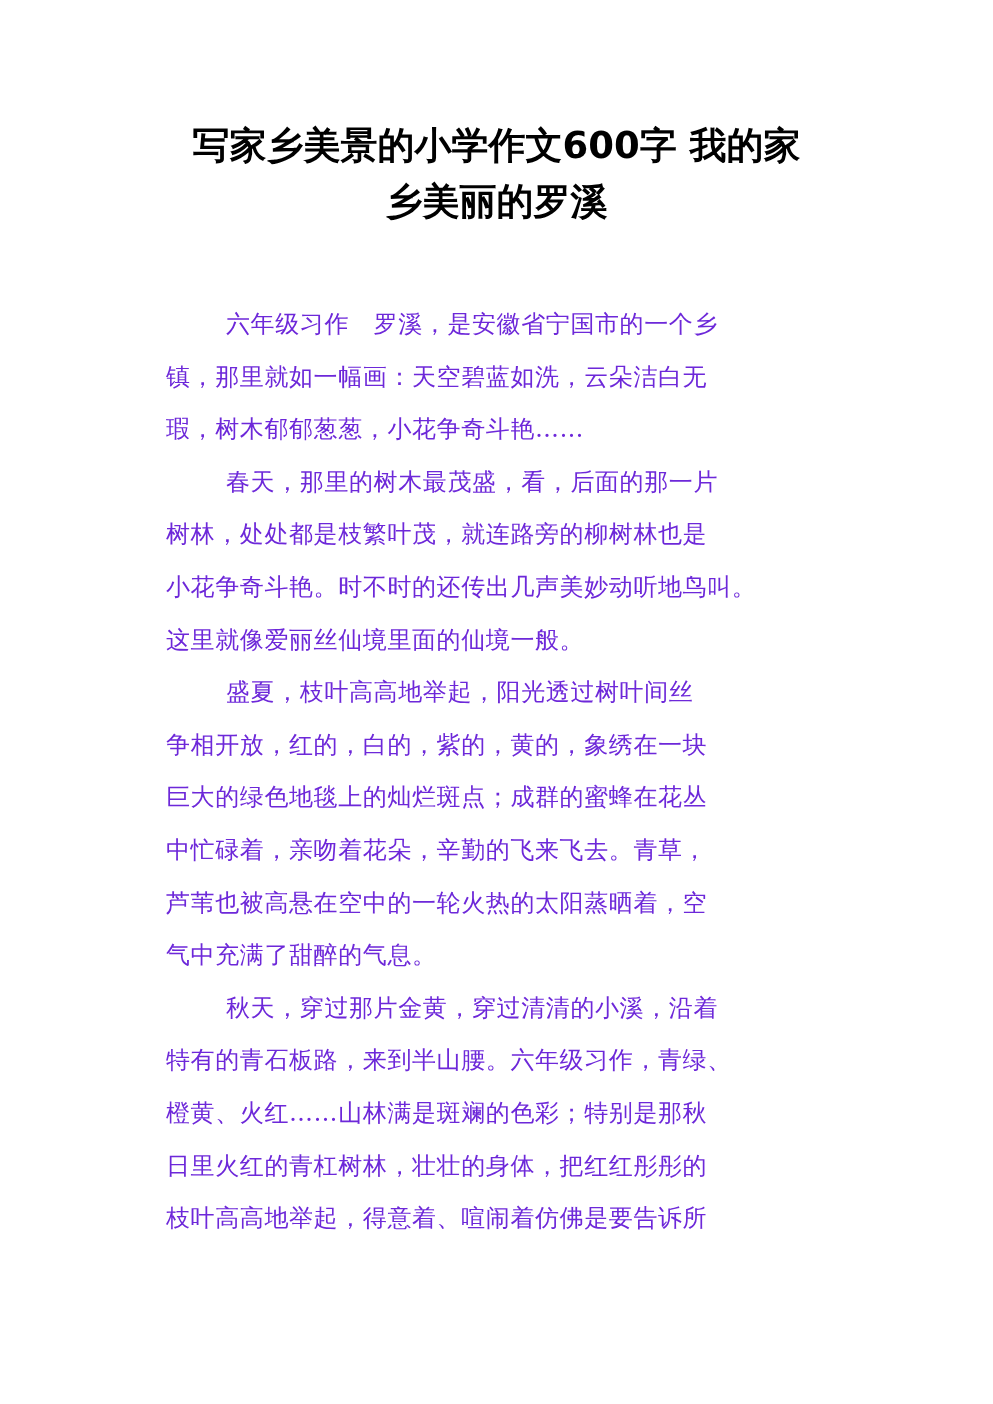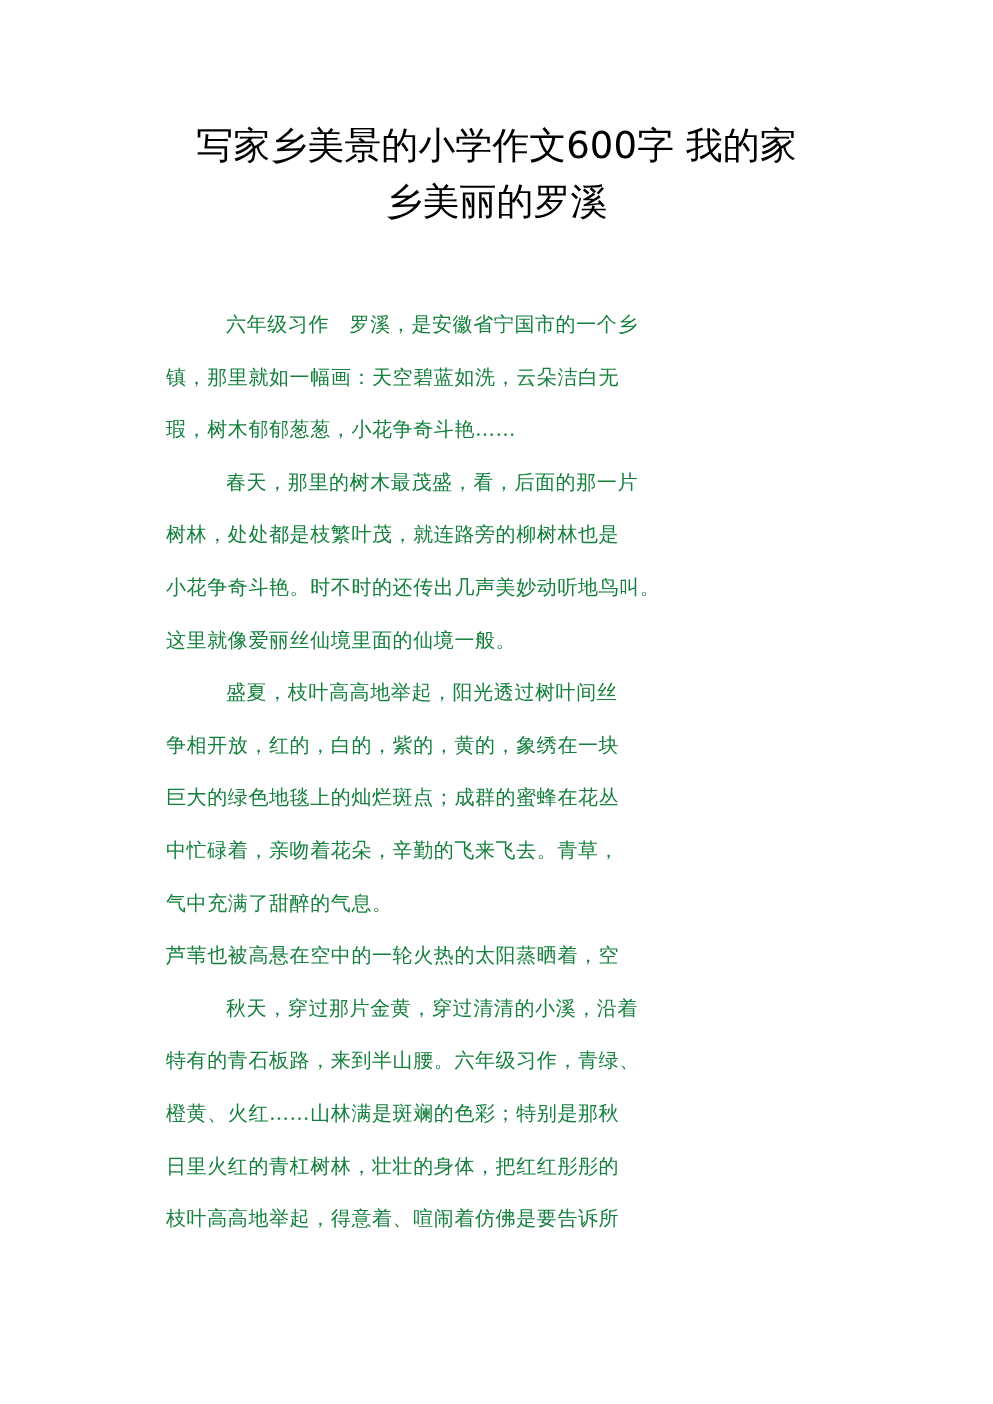--- a/index.html
+++ b/index.html
@@ -23,42 +23,42 @@
     height: 1404px;
     background: #ffffff;
   }
   .title {
     position: absolute;
     left: 140px;
     top: 118px;
     width: 713px;
     text-align: center;
     font-family: "DejaVu Sans", "Liberation Sans", sans-serif;
-    font-weight: normal;
+    font-weight: bold;
     font-size: 37px;
     line-height: 56px;
     color: #000000;
   }
   .title .line {
     display: block;
     white-space: nowrap;
   }
   .body-text {
     position: absolute;
     left: 166px;
     top: 298px;
     width: 668px;
   }
   .line-row {
     height: 52.6px;
     line-height: 52.6px;
-    font-size: 20px;
+    font-size: 24px;
     white-space: nowrap;
     letter-spacing: 0.6px;
-    color: #15803d;
+    color: #6d28d9;
   }
   .line-row.indent {
     padding-left: 60px;
   }
 </style>
 </head>
 <body>
 
 <div class="page">
   <div class="title">
@@ -76,22 +76,22 @@
       <div class="line-row indent">春天，那里的树木最茂盛，看，后面的那一片</div>
       <div class="line-row">树林，处处都是枝繁叶茂，就连路旁的柳树林也是</div>
       <div class="line-row">小花争奇斗艳。时不时的还传出几声美妙动听地鸟叫。</div>
       <div class="line-row">这里就像爱丽丝仙境里面的仙境一般。</div>
     </div>
     <div>
       <div class="line-row indent">盛夏，枝叶高高地举起，阳光透过树叶间丝</div>
       <div class="line-row">争相开放，红的，白的，紫的，黄的，象绣在一块</div>
       <div class="line-row">巨大的绿色地毯上的灿烂斑点；成群的蜜蜂在花丛</div>
       <div class="line-row">中忙碌着，亲吻着花朵，辛勤的飞来飞去。青草，</div>
+      <div class="line-row">芦苇也被高悬在空中的一轮火热的太阳蒸晒着，空</div>
       <div class="line-row">气中充满了甜醉的气息。</div>
-      <div class="line-row">芦苇也被高悬在空中的一轮火热的太阳蒸晒着，空</div>
     </div>
     <div>
       <div class="line-row indent">秋天，穿过那片金黄，穿过清清的小溪，沿着</div>
       <div class="line-row">特有的青石板路，来到半山腰。六年级习作，青绿、</div>
       <div class="line-row">橙黄、火红……山林满是斑斓的色彩；特别是那秋</div>
       <div class="line-row">日里火红的青杠树林，壮壮的身体，把红红彤彤的</div>
       <div class="line-row">枝叶高高地举起，得意着、喧闹着仿佛是要告诉所</div>
     </div>
   </div>
 </div>

